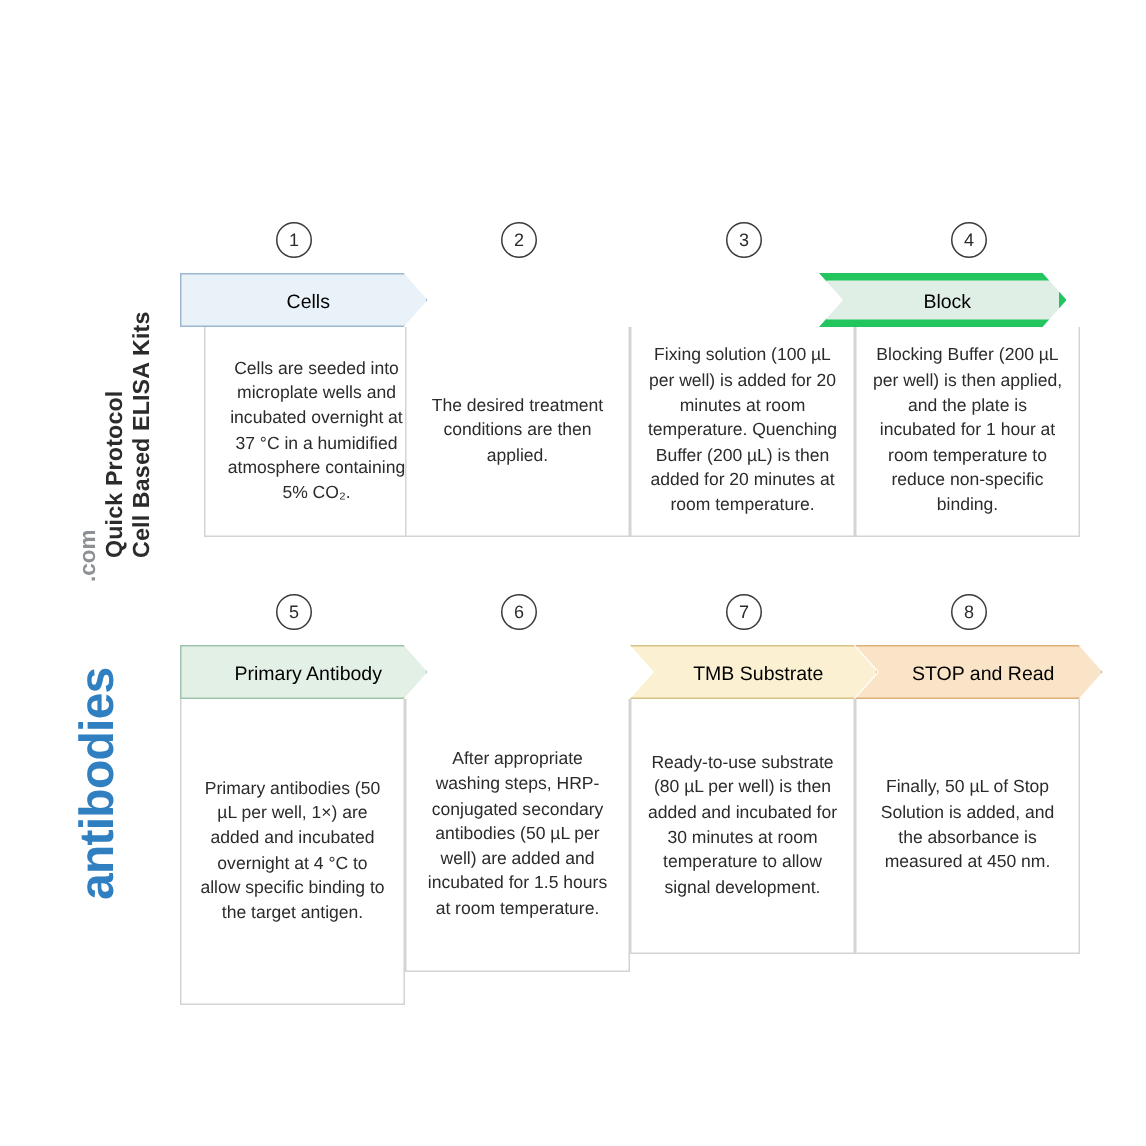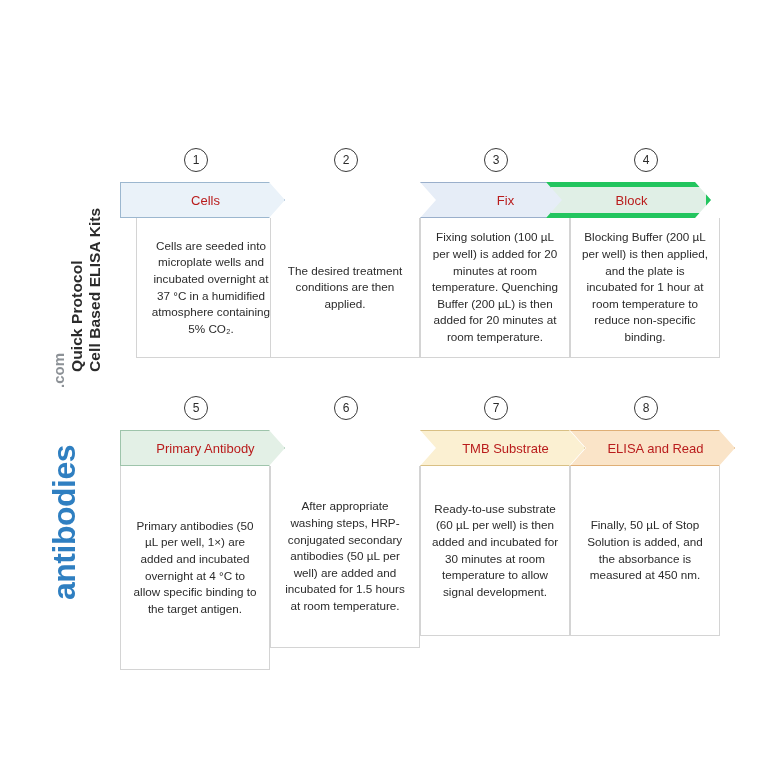--- a/index.html
+++ b/index.html
@@ -101,21 +101,21 @@
   .chev {
     position: absolute;
     top: 0;
     height: 36px;
     width: 165px;
     box-sizing: border-box;
     display: flex;
     align-items: center;
     justify-content: center;
     font-size: 13px;
-    color: #b91c1c;
+    color: #000000;
     text-align: center;
     clip-path: polygon(0 0, calc(100% - 16px) 0, 100% 50%, calc(100% - 16px) 100%, 0 100%, 16px 50%);
   }
   .chev.first {
     clip-path: polygon(0 0, calc(100% - 16px) 0, 100% 50%, calc(100% - 16px) 100%, 0 100%);
   }
   .chev-inner {
     padding-left: 6px;
   }
 
@@ -158,23 +158,20 @@
   <div class="circles">
     <div class="circle" style="left:64px">1</div>
     <div class="circle" style="left:214px">2</div>
     <div class="circle" style="left:364px">3</div>
     <div class="circle" style="left:514px">4</div>
   </div>
   <div class="chevrons">
     <div class="chev first" style="left:0px;background:#eaf2f9;border:1px solid #9cb7cf;">
       <span class="chev-inner">Cells</span>
     </div>
-    <div class="chev" style="left:300px;background:#e6edf7;border:1px solid #9aafcb;">
-      <span class="chev-inner">Fix</span>
-    </div>
     <div class="chev" style="left:426px;background:#e0efe6;border:5px solid #22c55e;">
       <span class="chev-inner">Block</span>
     </div>
   </div>
   <div class="boxes">
     <div class="box" style="left:16px">
       <div class="box-text">Cells are seeded into microplate wells and incubated overnight at 37 °C in a humidified atmosphere containing 5% CO₂.</div>
     </div>
     <div class="box" style="left:150px">
       <div class="box-text">The desired treatment conditions are then applied.</div>
@@ -196,30 +193,30 @@
     <div class="circle" style="left:514px">8</div>
   </div>
   <div class="chevrons">
     <div class="chev first" style="left:0px;background:#e3f0e6;border:1px solid #9ec4ab;">
       <span class="chev-inner">Primary Antibody</span>
     </div>
     <div class="chev" style="left:300px;background:#fbf0d2;border:1px solid #d9c084;">
       <span class="chev-inner">TMB Substrate</span>
     </div>
     <div class="chev" style="left:450px;background:#fae4c8;border:1px solid #dfaf76;">
-      <span class="chev-inner">ELISA and Read</span>
+      <span class="chev-inner">STOP and Read</span>
     </div>
   </div>
   <div class="boxes" style="height:170px">
     <div class="box" style="left:0px;height:204px">
       <div class="box-text">Primary antibodies (50 µL per well, 1×) are added and incubated overnight at 4 °C to allow specific binding to the target antigen.</div>
     </div>
     <div class="box" style="left:150px;height:182px">
       <div class="box-text">After appropriate washing steps, HRP-conjugated secondary antibodies (50 µL per well) are added and incubated for 1.5 hours at room temperature.</div>
     </div>
     <div class="box" style="left:300px;height:170px">
-      <div class="box-text">Ready-to-use substrate (60 µL per well) is then added and incubated for 30 minutes at room temperature to allow signal development.</div>
+      <div class="box-text">Ready-to-use substrate (80 µL per well) is then added and incubated for 30 minutes at room temperature to allow signal development.</div>
     </div>
     <div class="box" style="left:450px;height:170px">
       <div class="box-text">Finally, 50 µL of Stop Solution is added, and the absorbance is measured at 450 nm.</div>
     </div>
   </div>
 </div>
 
 </body></html>

